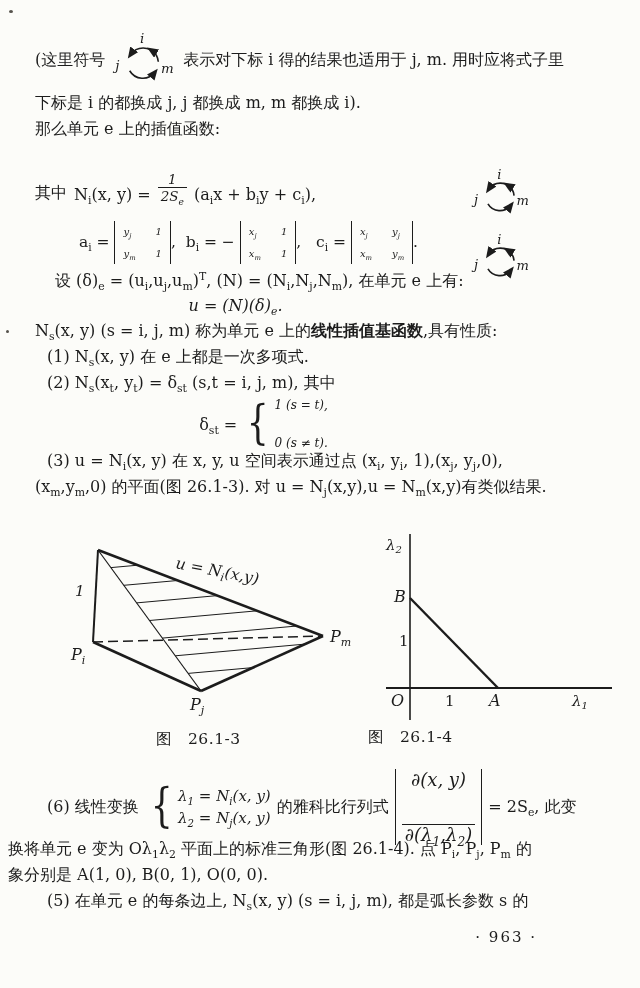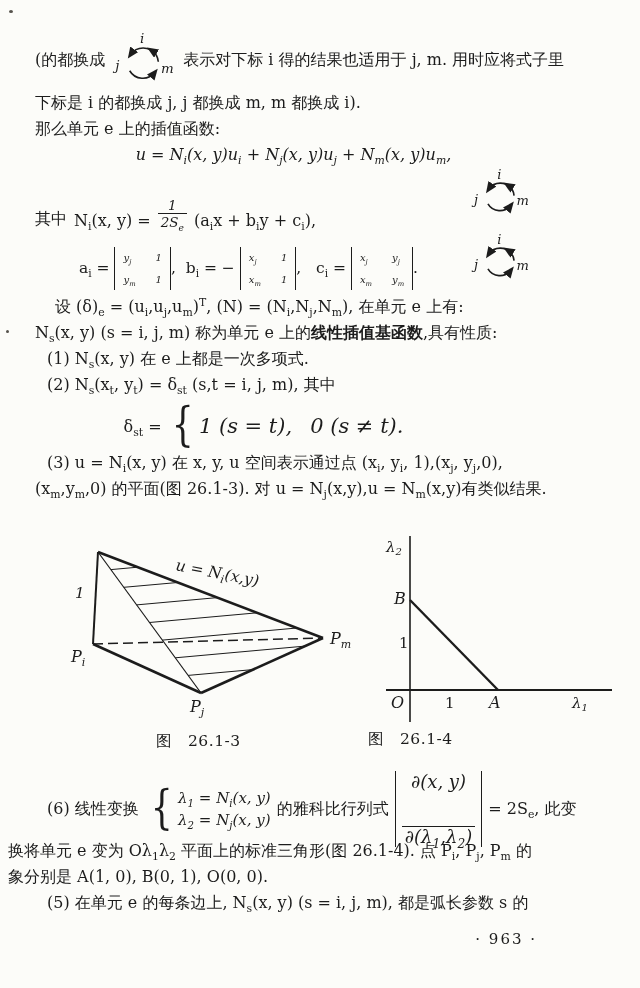--- a/index.html
+++ b/index.html
@@ -32,21 +32,21 @@
   .frac .num{padding:0 3px;}
   
   .det{display:inline-grid;grid-template-columns:auto auto;column-gap:20px;row-gap:5px;
        border-left:1.6px solid #1c1c1c;border-right:1.6px solid #1c1c1c;
        padding:2px 8px;font-style:italic;font-size:10px;line-height:17px;}
   .coeffline{display:flex;align-items:center;margin-left:44px;margin-top:12px;height:52px;font-size:15.5px;}
   .coeffline .mi{white-space:pre;}
   
   .cases{display:flex;align-items:center;}
   .brace{font-size:46px;font-weight:200;line-height:44px;transform:scaleX(.75);margin:0 2px 4px 2px;}
-  .cases .col{display:flex;gap:18px;font-style:italic;font-size:21px;line-height:20px;}
+  .cases .col{display:flex;flex-direction:column;gap:18px;font-style:italic;font-size:12px;line-height:20px;}
   .deltaline{justify-content:center;padding-right:120px;margin-top:4px;height:48px;}
   
   .jbars{display:inline-block;border-left:1.6px solid #1c1c1c;border-right:1.6px solid #1c1c1c;padding:2px 6px;}
   .jbars .frac{font-size:18px;line-height:17px;gap:36px;}
   
   .ndefline{margin-top:14px;height:48px;gap:7px;align-items:flex-end;}
   
   .figures{position:relative;height:234px;margin-top:28px;}
   .figures svg{position:absolute;}
   .figcap{position:absolute;font-size:15.5px;letter-spacing:.5px;line-height:18px;}
@@ -71,35 +71,34 @@
     </marker>
   </defs>
 </svg>
 
 <div class="page">
   <div class="speck" style="left:9px;top:10px;width:4px;height:3px;"></div>
   <div class="speck" style="left:6px;top:330px;width:3px;height:3px;"></div>
   <div class="content">
 
     <div class="flexline" style="height:60px;">
-      <span>(的都换成</span>
+      <span>(这里符号</span>
       <svg width="68" height="58" viewBox="0 0 76 64" style="margin:0 5px;">
         <text x="36" y="13" text-anchor="middle" font-size="15" font-style="italic">i</text>
         <text x="6" y="43" font-size="15" font-style="italic">j</text>
         <text x="57" y="46" font-size="15" font-style="italic">m</text>
         <path d="M 51,26 A 17,17 0 0 0 23,26" fill="none" stroke="#1c1c1c" stroke-width="1.8" marker-end="url(#ah)"></path>
         <path d="M 22,44 A 17,17 0 0 0 50,46" fill="none" stroke="#1c1c1c" stroke-width="1.8" marker-end="url(#ah)"></path>
         <path d="M 54,34 A 17,17 0 0 0 46,21" fill="none" stroke="#1c1c1c" stroke-width="1.8" marker-end="url(#ah)"></path>
       </svg>
       <span>表示对下标 i 得的结果也适用于 j, m. 用时应将式子里</span>
     </div>
     <div class="t">下标是 i 的都换成 j, j 都换成 m, m 都换成 i).</div>
     <div class="t">那么单元 e 上的插值函数:</div>
 
-    <div class="formula f-interp">u = N<sub>i</sub>(x, y)u<sub>i</sub> + N<sub>j</sub>(x, y)u<sub>j</sub> + N<sub>m</sub>(x, y)u<sub>m</sub>,</div>
 
     <div class="flexline ndefline">
       <span>其中</span>
       <span class="mi">N<sub>i</sub>(x, y) =</span>
       <span class="frac">
         <span class="num">1</span>
         <span class="den">2S<sub>e</sub></span>
       </span>
       <span class="mi">(a<sub>i</sub>x + b<sub>i</sub>y + c<sub>i</sub>),</span>
     </div>
@@ -124,20 +123,21 @@
         <span>x<sub>j</sub></span>
           <span>y<sub>j</sub></span>
         <span>x<sub>m</sub></span>
           <span>y<sub>m</sub></span>
       </span>
       <span>.</span>
     </div>
 
     <div class="t indent2"><span>设</span><span class="mi"> (δ)<sub>e</sub> = (u<sub>i</sub>,u<sub>j</sub>,u<sub>m</sub>)<sup>T</sup>,  (N) = (N<sub>i</sub>,N<sub>j</sub>,N<sub>m</sub>), </span><span>在单元 e 上有:</span></div>
 
+    <div class="formula f-matrix">u = (N)(δ)<sub>e</sub>.</div>
 
     <div class="t"><span class="mi">N<sub>s</sub>(x, y) (s = i, j, m) 称为单元 e 上的</span><b>线性插值基函数</b><span>,具有性质:</span></div>
 
     <div class="t indent1">(1) N<sub>s</sub>(x, y) 在 e 上都是一次多项式.</div>
     <div class="t indent1">(2) N<sub>s</sub>(x<sub>t</sub>, y<sub>t</sub>) = δ<sub>st</sub> (s,t = i, j, m), 其中</div>
 
     <div class="flexline deltaline">
       <span class="mi" style="margin-right:4px;">δ<sub>st</sub> =</span>
       <span class="brace">{</span>
       <span class="cases">

